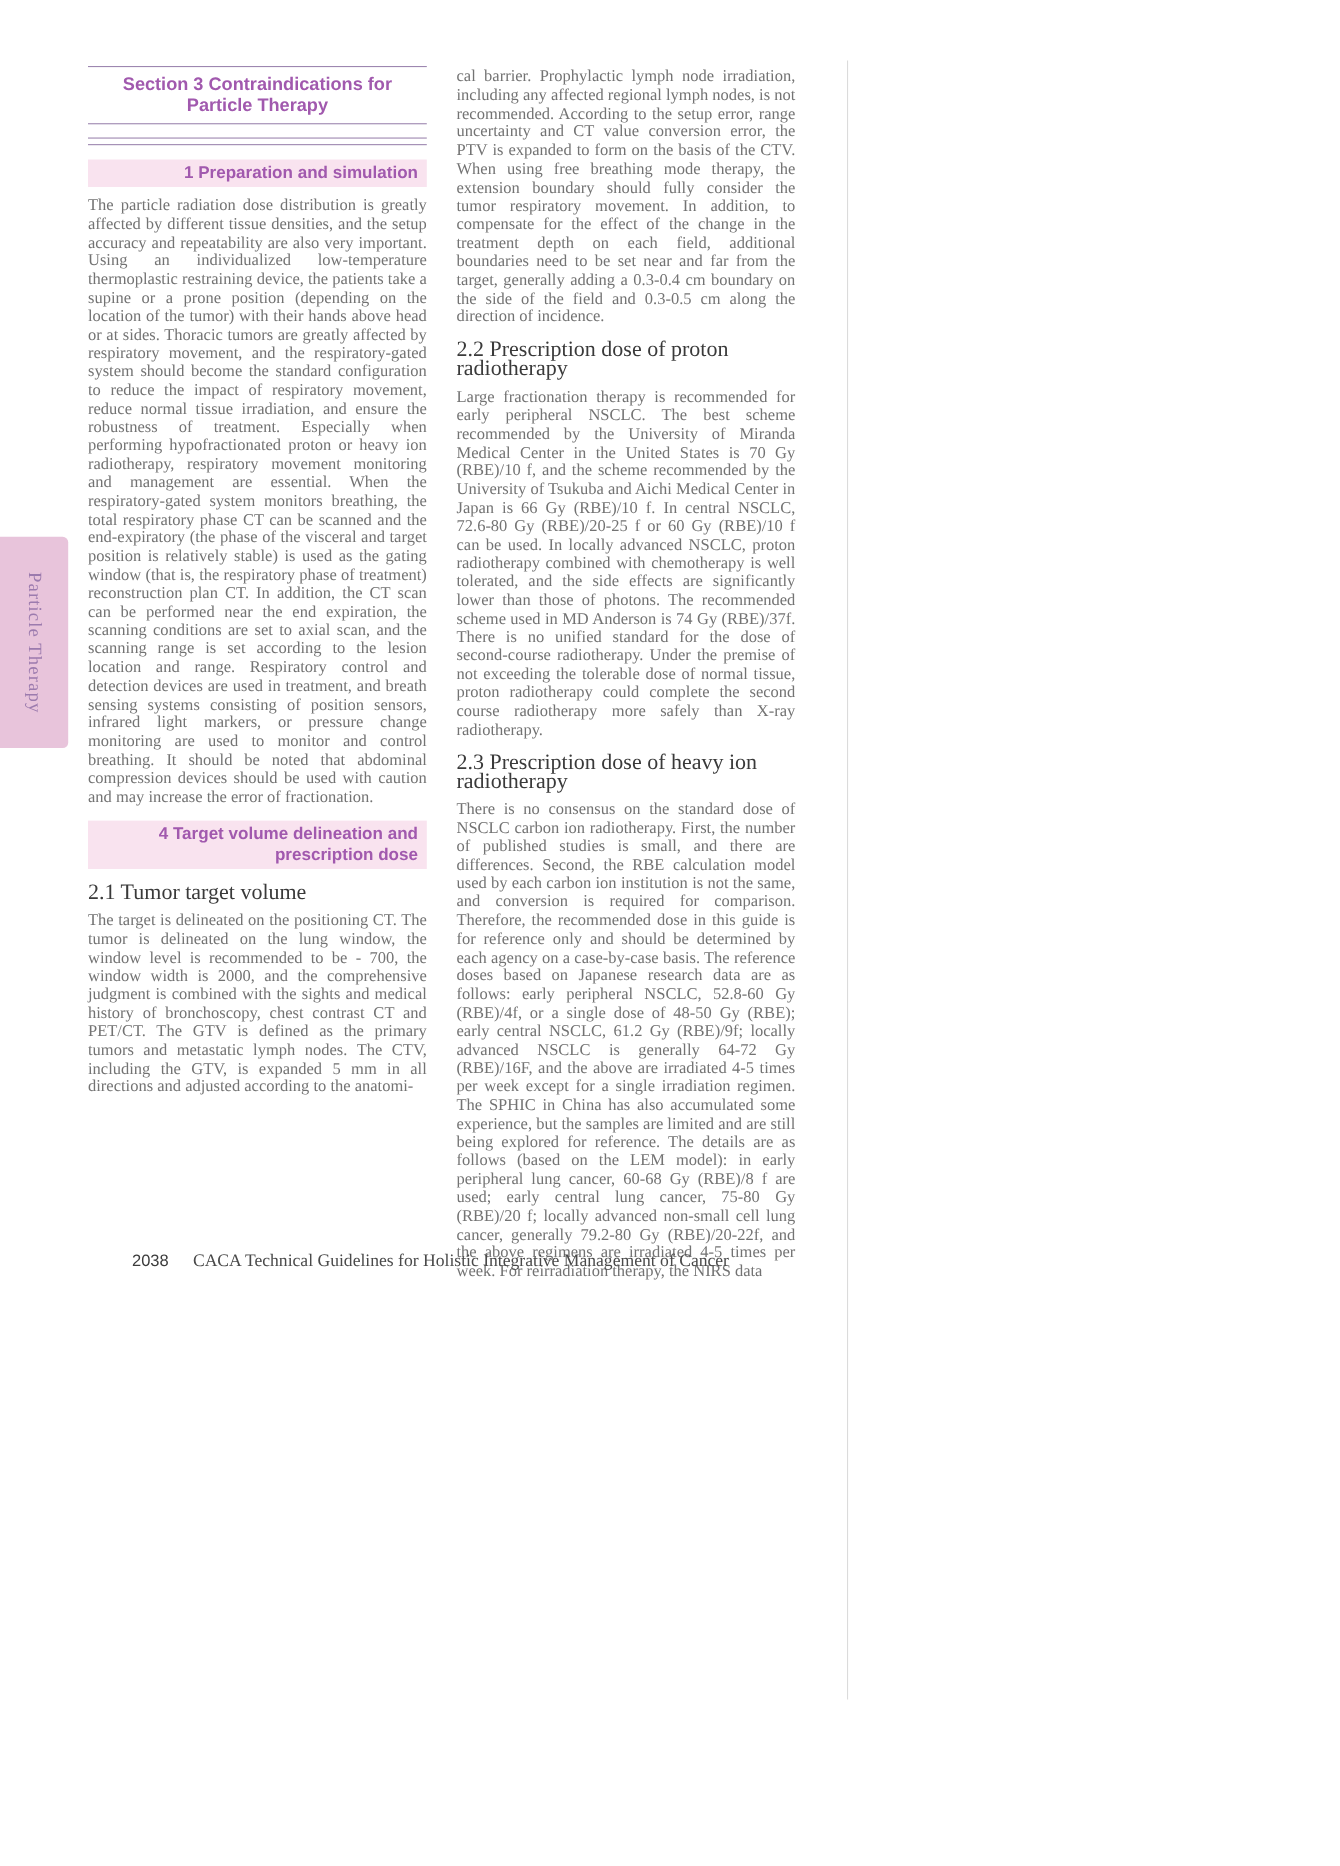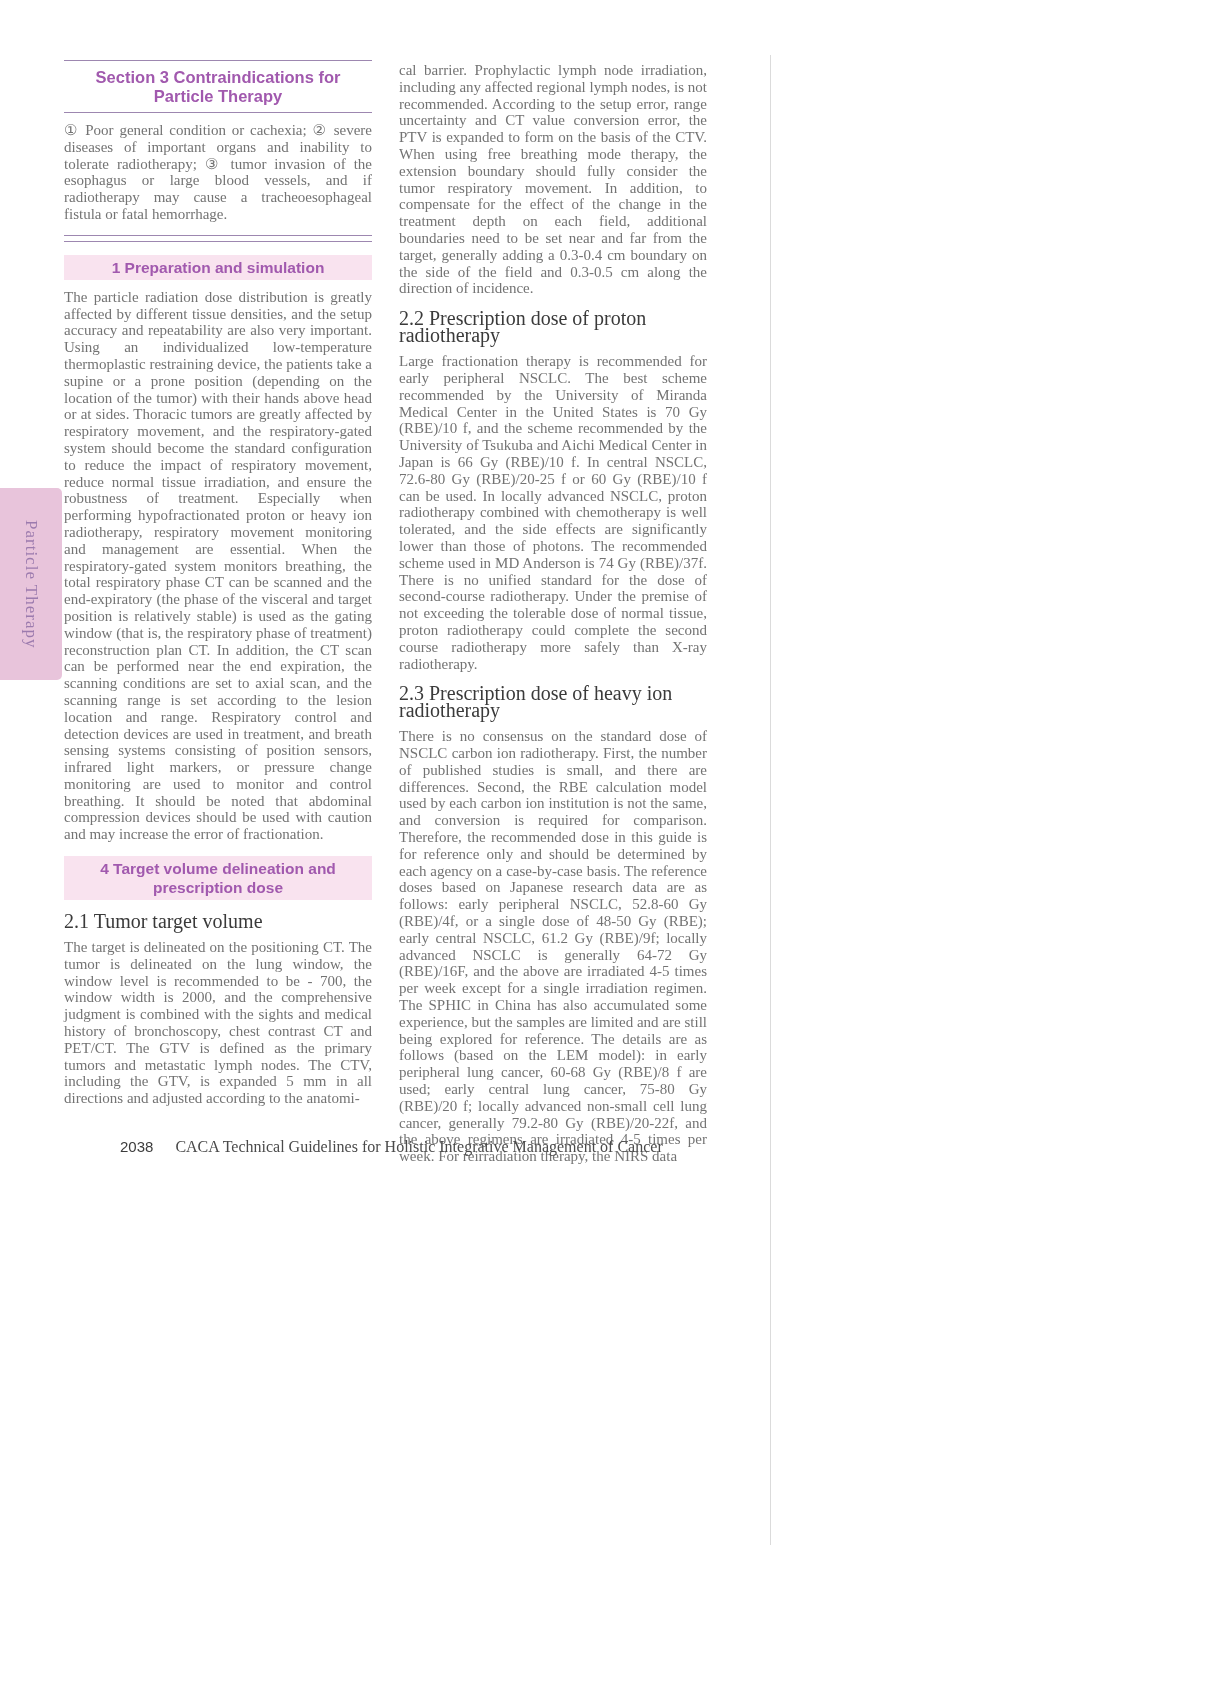--- a/index.html
+++ b/index.html
@@ -40,21 +40,21 @@
   .divider {
     position: absolute;
     left: 770px;
     top: 55px;
     width: 1px;
     height: 1490px;
     background: #dbdbdb;
   }
   .columns {
     position: absolute;
-    left: 64px;
+    left: 80px;
     top: 50px;
     width: 643px;
     display: flex;
     gap: 27px;
   }
   .col { width: 308px; }
 
   .rule {
     height: 1px;
     background: #9d87b0;
@@ -72,21 +72,21 @@
     text-align: center;
     margin: 7px 4px 6px;
   }
   .pink-heading {
     background: #f9e3ef;
     color: #a159ae;
     font-family: "Liberation Sans", "DejaVu Sans", sans-serif;
     font-weight: bold;
     font-size: 15.5px;
     line-height: 19px;
-    text-align: center;
+    text-align: right;
     padding: 3px 8px;
     margin: 13px 0 0;
   }
   .sub-heading {
     font-family: "Liberation Serif", "DejaVu Serif", serif;
     font-weight: normal;
     font-size: 20px;
     line-height: 17px;
     color: #3a3a3a;
     margin: 13px 0 0;
@@ -130,21 +130,20 @@
   </div>
 
   <div class="divider"></div>
 
   <div class="columns">
 
     <div class="col">
       <div class="rule r-top"></div>
       <h2 class="sec-heading">Section 3 Contraindications for Particle Therapy</h2>
       <div class="rule r-below"></div>
-      <p class="para">① Poor general condition or cachexia; ② severe diseases of important organs and inability to tolerate radiotherapy; ③ tumor invasion of the esophagus or large blood vessels, and if radiotherapy may cause a tracheoesophageal fistula or fatal hemorrhage.</p>
       <div class="rule r-above4"></div>
       <div class="rule r-below"></div>
       <div class="pink-heading">1 Preparation and simulation</div>
       <p class="para">The particle radiation dose distribution is greatly affected by different tissue densities, and the setup accuracy and repeatability are also very important. Using an individualized low-temperature thermoplastic restraining device, the patients take a supine or a prone position (depending on the location of the tumor) with their hands above head or at sides. Thoracic tumors are greatly affected by respiratory movement, and the respiratory-gated system should become the standard configuration to reduce the impact of respiratory movement, reduce normal tissue irradiation, and ensure the robustness of treatment. Especially when performing hypofractionated proton or heavy ion radiotherapy, respiratory movement monitoring and management are essential. When the respiratory-gated system monitors breathing, the total respiratory phase CT can be scanned and the end-expiratory (the phase of the visceral and target position is relatively stable) is used as the gating window (that is, the respiratory phase of treatment) reconstruction plan CT. In addition, the CT scan can be performed near the end expiration, the scanning conditions are set to axial scan, and the scanning range is set according to the lesion location and range. Respiratory control and detection devices are used in treatment, and breath sensing systems consisting of position sensors, infrared light markers, or pressure change monitoring are used to monitor and control breathing. It should be noted that abdominal compression devices should be used with caution and may increase the error of fractionation.</p>
       <div class="pink-heading">4 Target volume delineation and prescription dose</div>
       <h3 class="sub-heading">2.1 Tumor target volume</h3>
       <p class="para">The target is delineated on the positioning CT. The tumor is delineated on the lung window, the window level is recommended to be - 700, the window width is 2000, and the comprehensive judgment is combined with the sights and medical history of bronchoscopy, chest contrast CT and PET/CT. The GTV is defined as the primary tumors and metastatic lymph nodes. The CTV, including the GTV, is expanded 5 mm in all directions and adjusted according to the anatomi-</p>
     </div>
 
     <div class="col">

